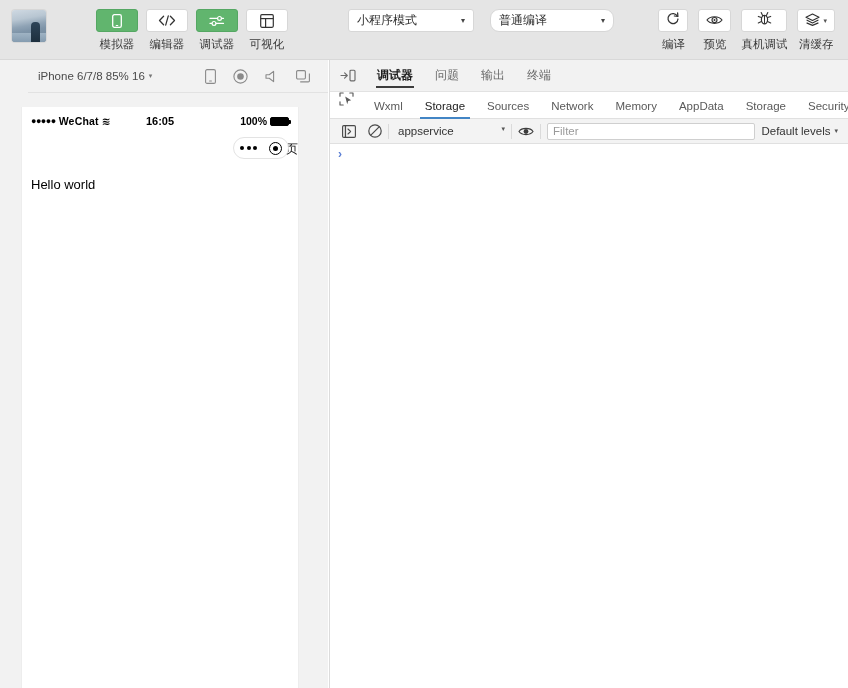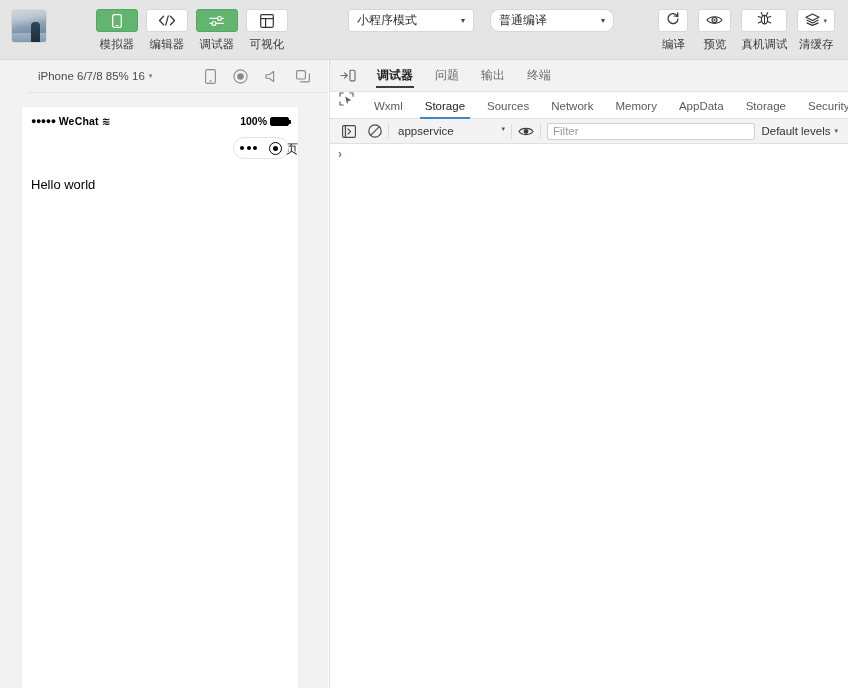--- a/index.html
+++ b/index.html
@@ -351,20 +351,21 @@
     </div>
 
     <div class="phone">
 
       <div class="status-bar">
         <div class="sb-left">
           <span class="dots">●●●●●</span>
           <span>WeChat</span>
           <span>≋</span>
         </div>
+        <div class="sb-center">16:05</div>
         <div class="sb-right">
           <span>100%</span>
           <span class="battery"></span>
         </div>
       </div>
 
       <div class="nav-bar">
         <div class="nav-title">首页</div>
         <div class="capsule">
           <span class="cap-dots">

